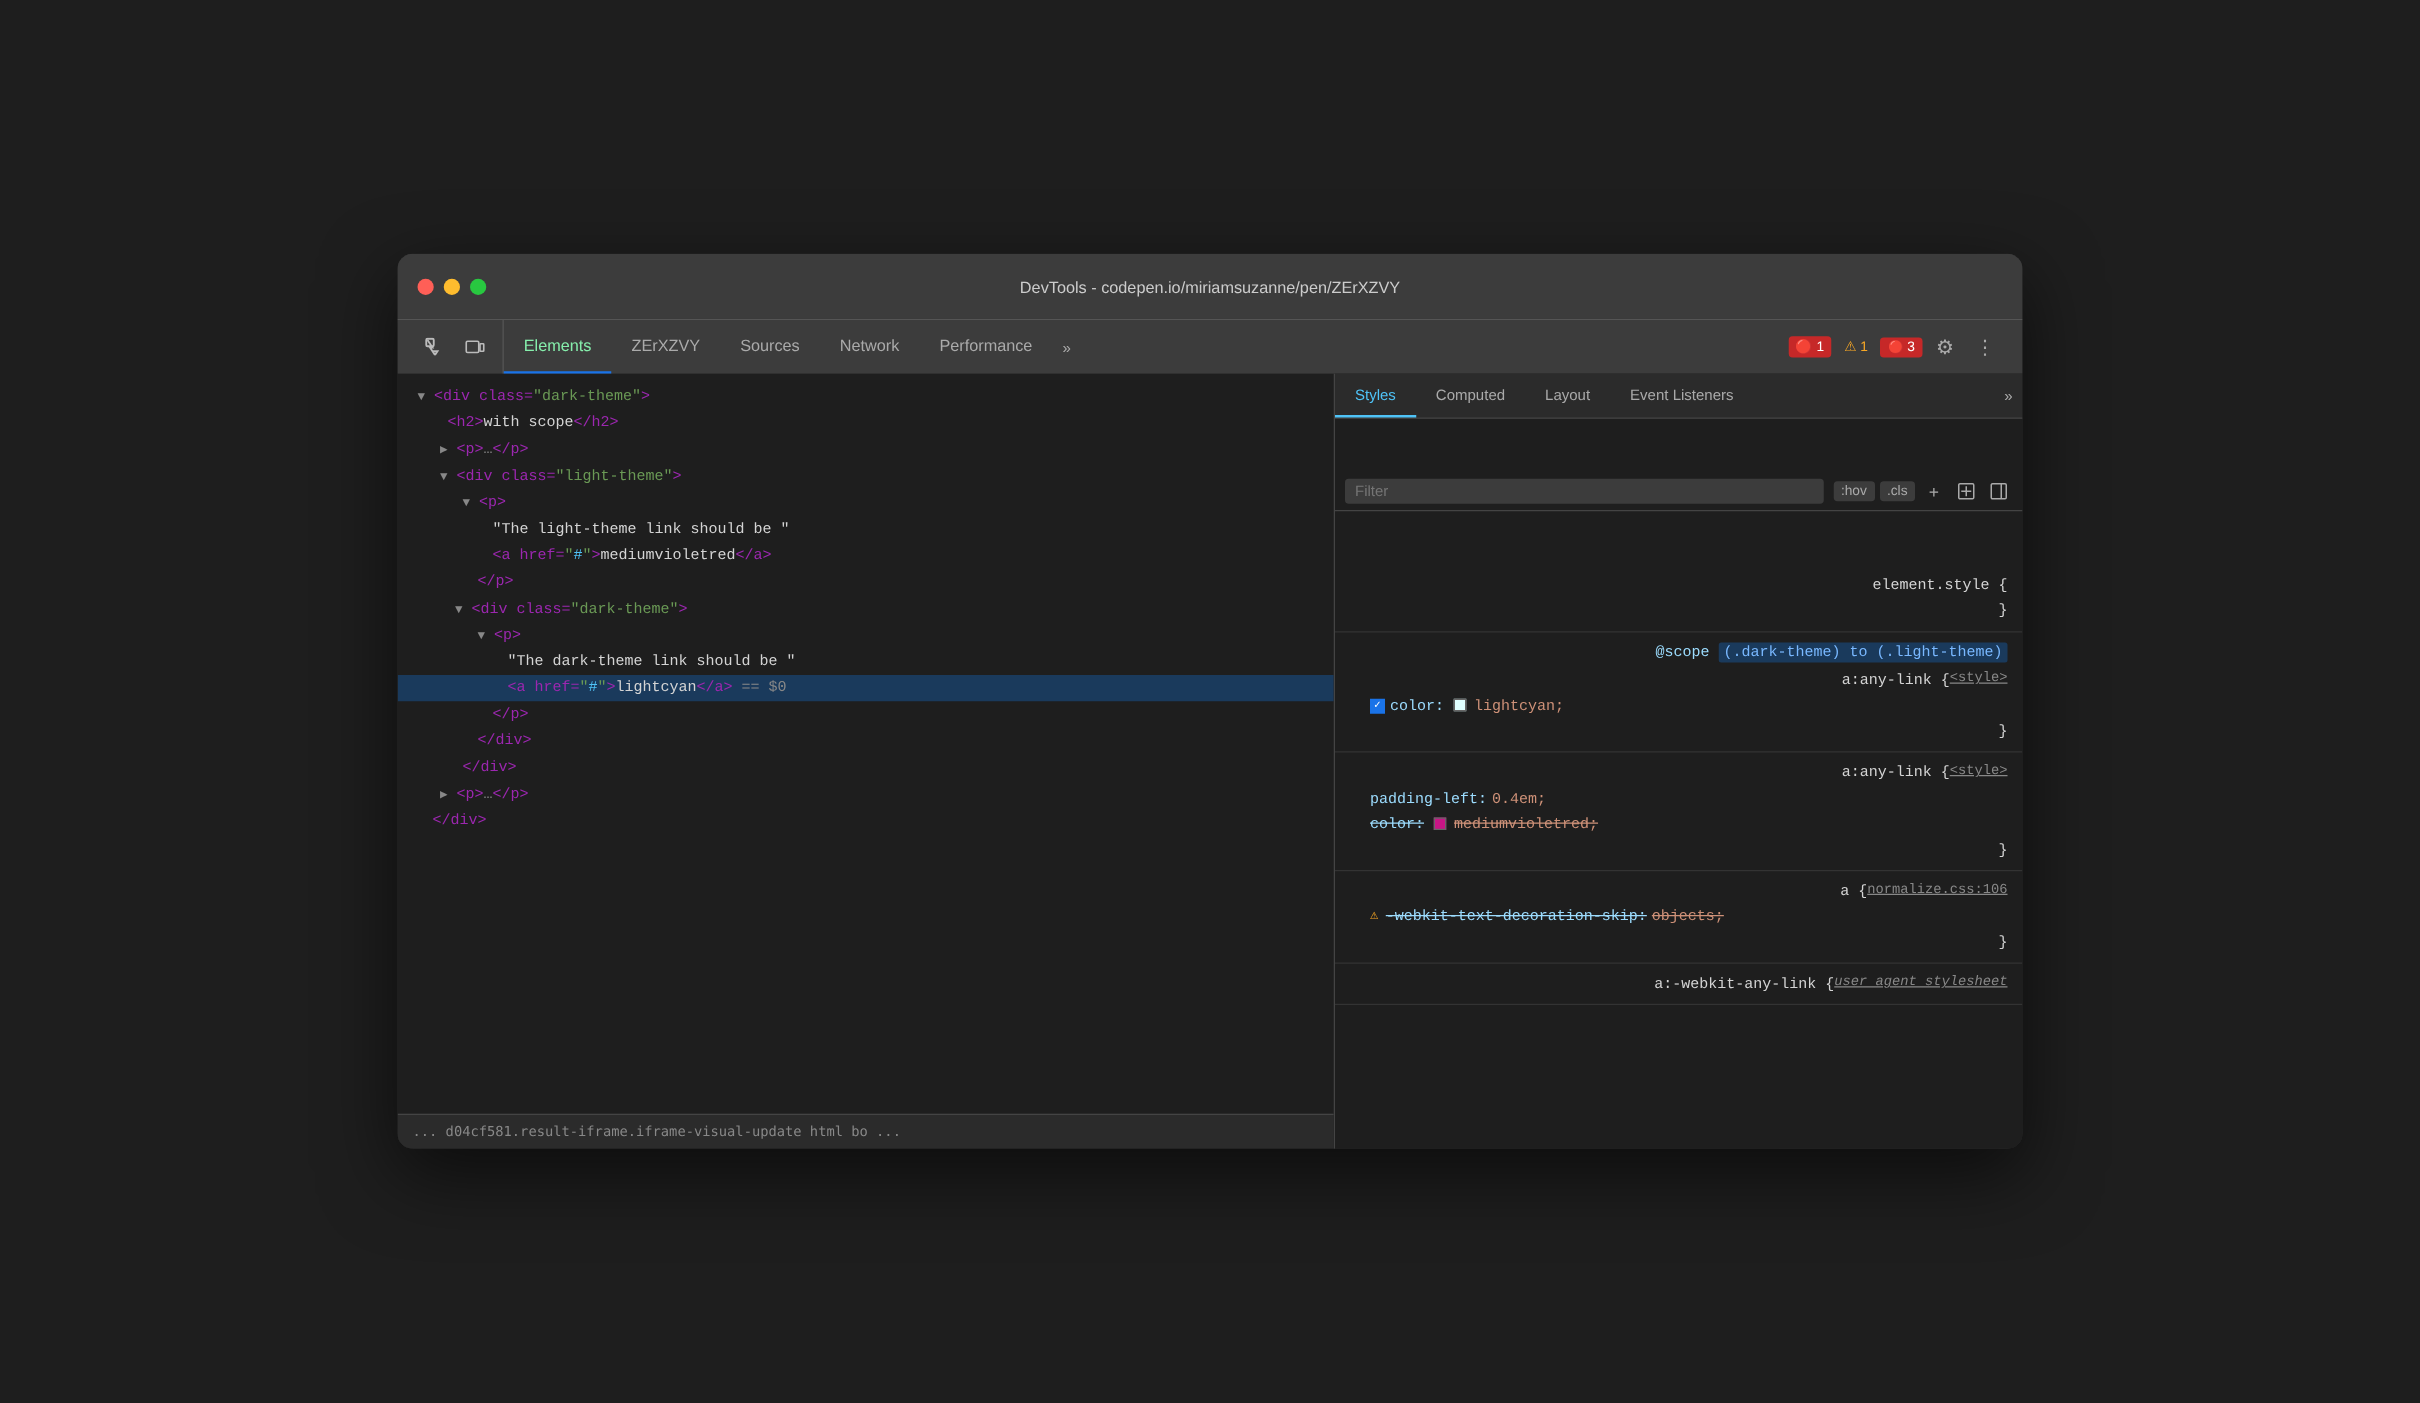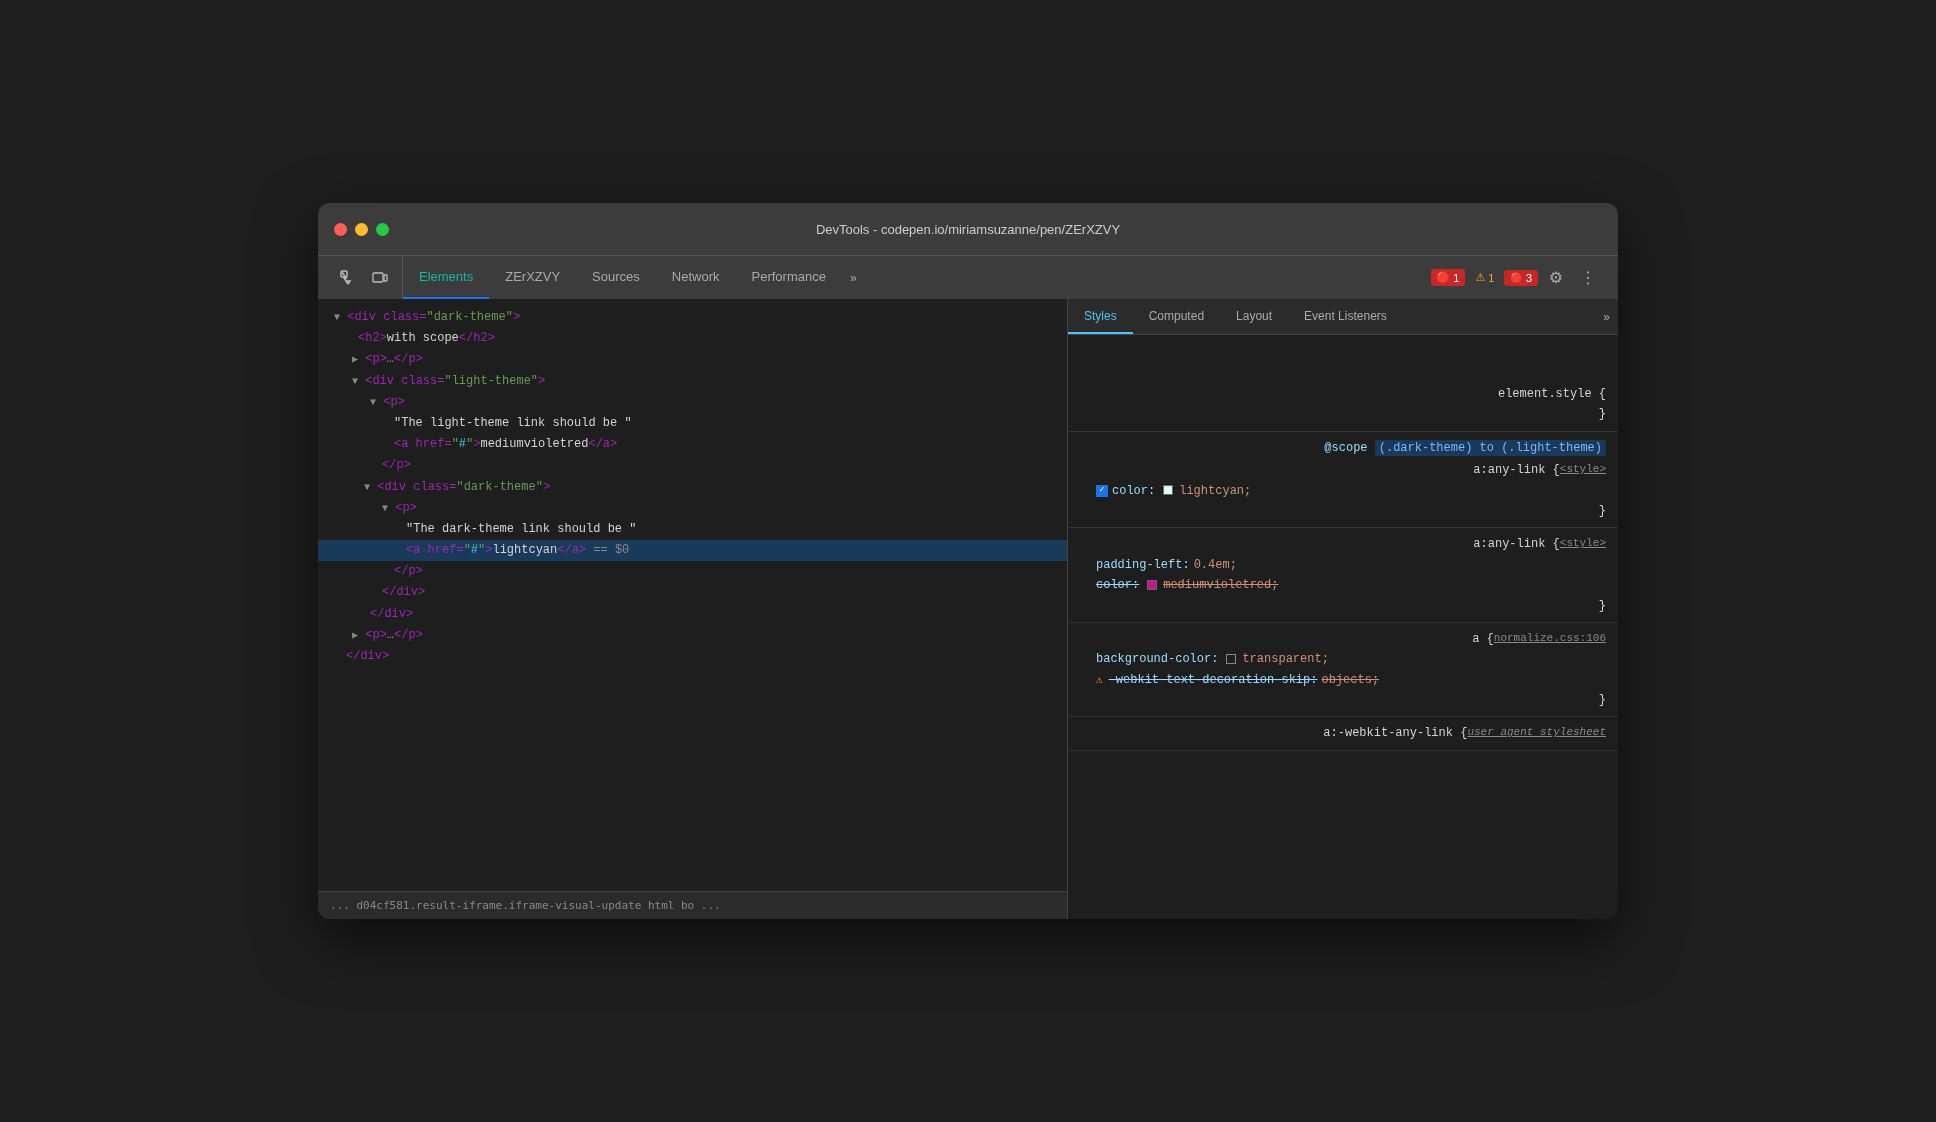--- a/index.html
+++ b/index.html
@@ -86,21 +86,21 @@
       padding: 0 16px;
       display: flex;
       align-items: center;
       font-size: 13px;
       color: #aaa;
       cursor: pointer;
       border-bottom: 2px solid transparent;
       white-space: nowrap;
     }
     .tab.active {
-      color: #14b8a6;
+      color: #86efac;
       border-bottom: 2px solid #1a73e8;
       font-weight: 500;
     }
     .tab-more {
       padding: 0 8px;
       display: flex;
       align-items: center;
       color: #aaa;
       cursor: pointer;
       font-size: 12px;
@@ -477,20 +477,41 @@
     <div class="styles-panel">
 
       <div class="styles-tabs">
         <div class="styles-tab active">Styles</div>
         <div class="styles-tab">Computed</div>
         <div class="styles-tab">Layout</div>
         <div class="styles-tab">Event Listeners</div>
         <div class="styles-tab-more">»</div>
       </div>
 
+      <div class="styles-filter-bar">
+        <input class="filter-input" type="text" placeholder="Filter" style="">
+        <div class="filter-actions">
+          <button class="filter-btn">:hov</button>
+          <button class="filter-btn">.cls</button>
+          <div class="filter-icon-btn">+</div>
+          <div class="filter-icon-btn">
+            <svg width="14" height="14" viewBox="0 0 14 14" fill="none">
+              <rect x="1" y="1" width="12" height="12" rx="1" stroke="#aaa" stroke-width="1.2" fill="none"></rect>
+              <line x1="7" y1="3" x2="7" y2="11" stroke="#aaa" stroke-width="1.2"></line>
+              <line x1="3" y1="7" x2="11" y2="7" stroke="#aaa" stroke-width="1.2"></line>
+            </svg>
+          </div>
+          <div class="filter-icon-btn">
+            <svg width="14" height="14" viewBox="0 0 14 14" fill="none">
+              <rect x="1" y="1" width="12" height="12" rx="1" stroke="#aaa" stroke-width="1.2" fill="none"></rect>
+              <line x1="9" y1="1" x2="9" y2="13" stroke="#aaa" stroke-width="1.2"></line>
+            </svg>
+          </div>
+        </div>
+      </div>
 
       <div class="styles-content">
 
         <div class="css-rule">
           <div>
             <span class="css-selector">element.style {</span>
           </div>
           <div>
             <span class="css-brace">}</span>
           </div>
@@ -537,27 +558,20 @@
             <span class="css-brace">}</span>
           </div>
         </div>
 
         <div class="css-rule">
           <div>
             <span class="css-selector">a {</span>
             <span class="css-source">normalize.css:106</span>
           </div>
           <div class="css-prop-row">
-            <span style="color:#9cdcfe;">background-color:</span>
-            <span style="margin-left:4px;">
-              <span class="color-swatch" style="background:transparent; border: 1px solid #888;"></span>
-            </span>
-            <span style="color:#ce9178;">transparent;</span>
-          </div>
-          <div class="css-prop-row">
             <span class="warning-icon">⚠</span>
             <span style="color:#9cdcfe; text-decoration:line-through; margin-left:2px;">-webkit-text-decoration-skip:</span>
             <span style="color:#ce9178; text-decoration:line-through;"> objects;</span>
           </div>
           <div>
             <span class="css-brace">}</span>
           </div>
         </div>
 
         <div class="css-rule">

